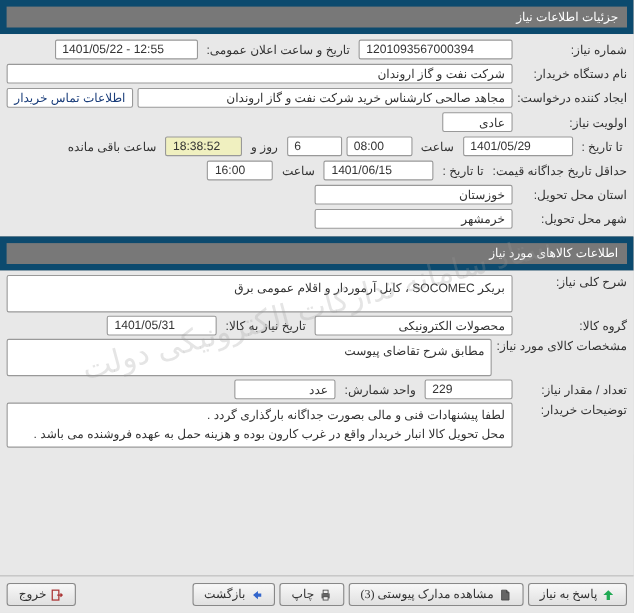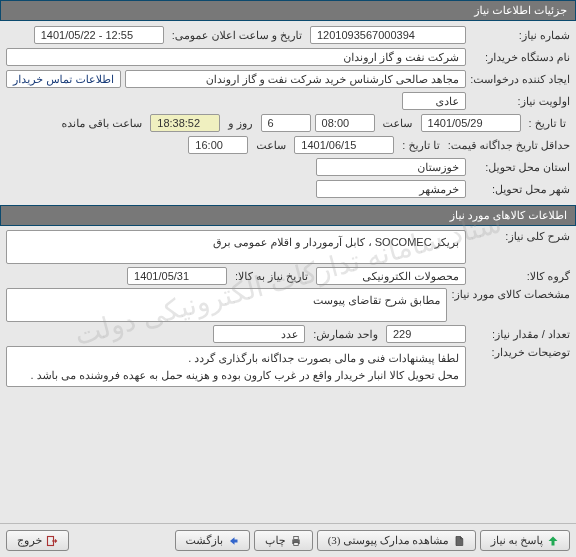--- a/index.html
+++ b/index.html
@@ -25,21 +25,21 @@
   color: rgba(150, 150, 150, 0.25);
   pointer-events: none;
   z-index: 100;
   white-space: nowrap;
 }
 .section-header {
   background: #787878;
   color: #fff;
   padding: 3px 8px;
   font-size: 11px;
-  border: 1px solid #0c4a6e;
+  border: 6px solid #0c4a6e;
 }
 .form-section {
   padding: 4px 6px;
   background: #e8e8e8;
 }
 .row {
   display: flex;
   align-items: center;
   margin-bottom: 2px;
   gap: 4px;
@@ -66,21 +66,21 @@
   display: flex;
   align-items: center;
   border-radius: 2px;
 }
 .field-ltr {
   direction: ltr;
   text-align: left;
   font-family: Arial, sans-serif;
 }
 .field-wide { flex: 1; }
-.field-med { width: 150px; }
+.field-med { width: 180px; }
 .field-date { width: 100px; }
 .field-time { width: 60px; }
 .field-num { width: 50px; }
 .desc-box {
   background: #fff;
   border: 1px solid #999;
   padding: 3px 6px;
   font-size: 11px;
   color: #333;
   min-height: 34px;
@@ -134,21 +134,21 @@
 
 <div class="container">
   <div class="watermark">ستاد سامانه تدارکات الکترونیکی دولت</div>
 
   <div class="content-area">
     <div class="section-header">جزئیات اطلاعات نیاز</div>
 
     <div class="form-section">
       <div class="row">
         <span class="label">شماره نیاز:</span>
-        <span class="field field-ltr" style="width:156px">1201093567000394</span>
+        <span class="field field-ltr" style="width:140px">1201093567000394</span>
         <span class="label label-small">تاریخ و ساعت اعلان عمومی:</span>
         <span class="field field-ltr" style="width:130px">1401/05/22 - 12:55</span>
       </div>
 
       <div class="row">
         <span class="label">نام دستگاه خریدار:</span>
         <span class="field field-wide">شرکت نفت و گاز اروندان</span>
       </div>
 
       <div class="row">

